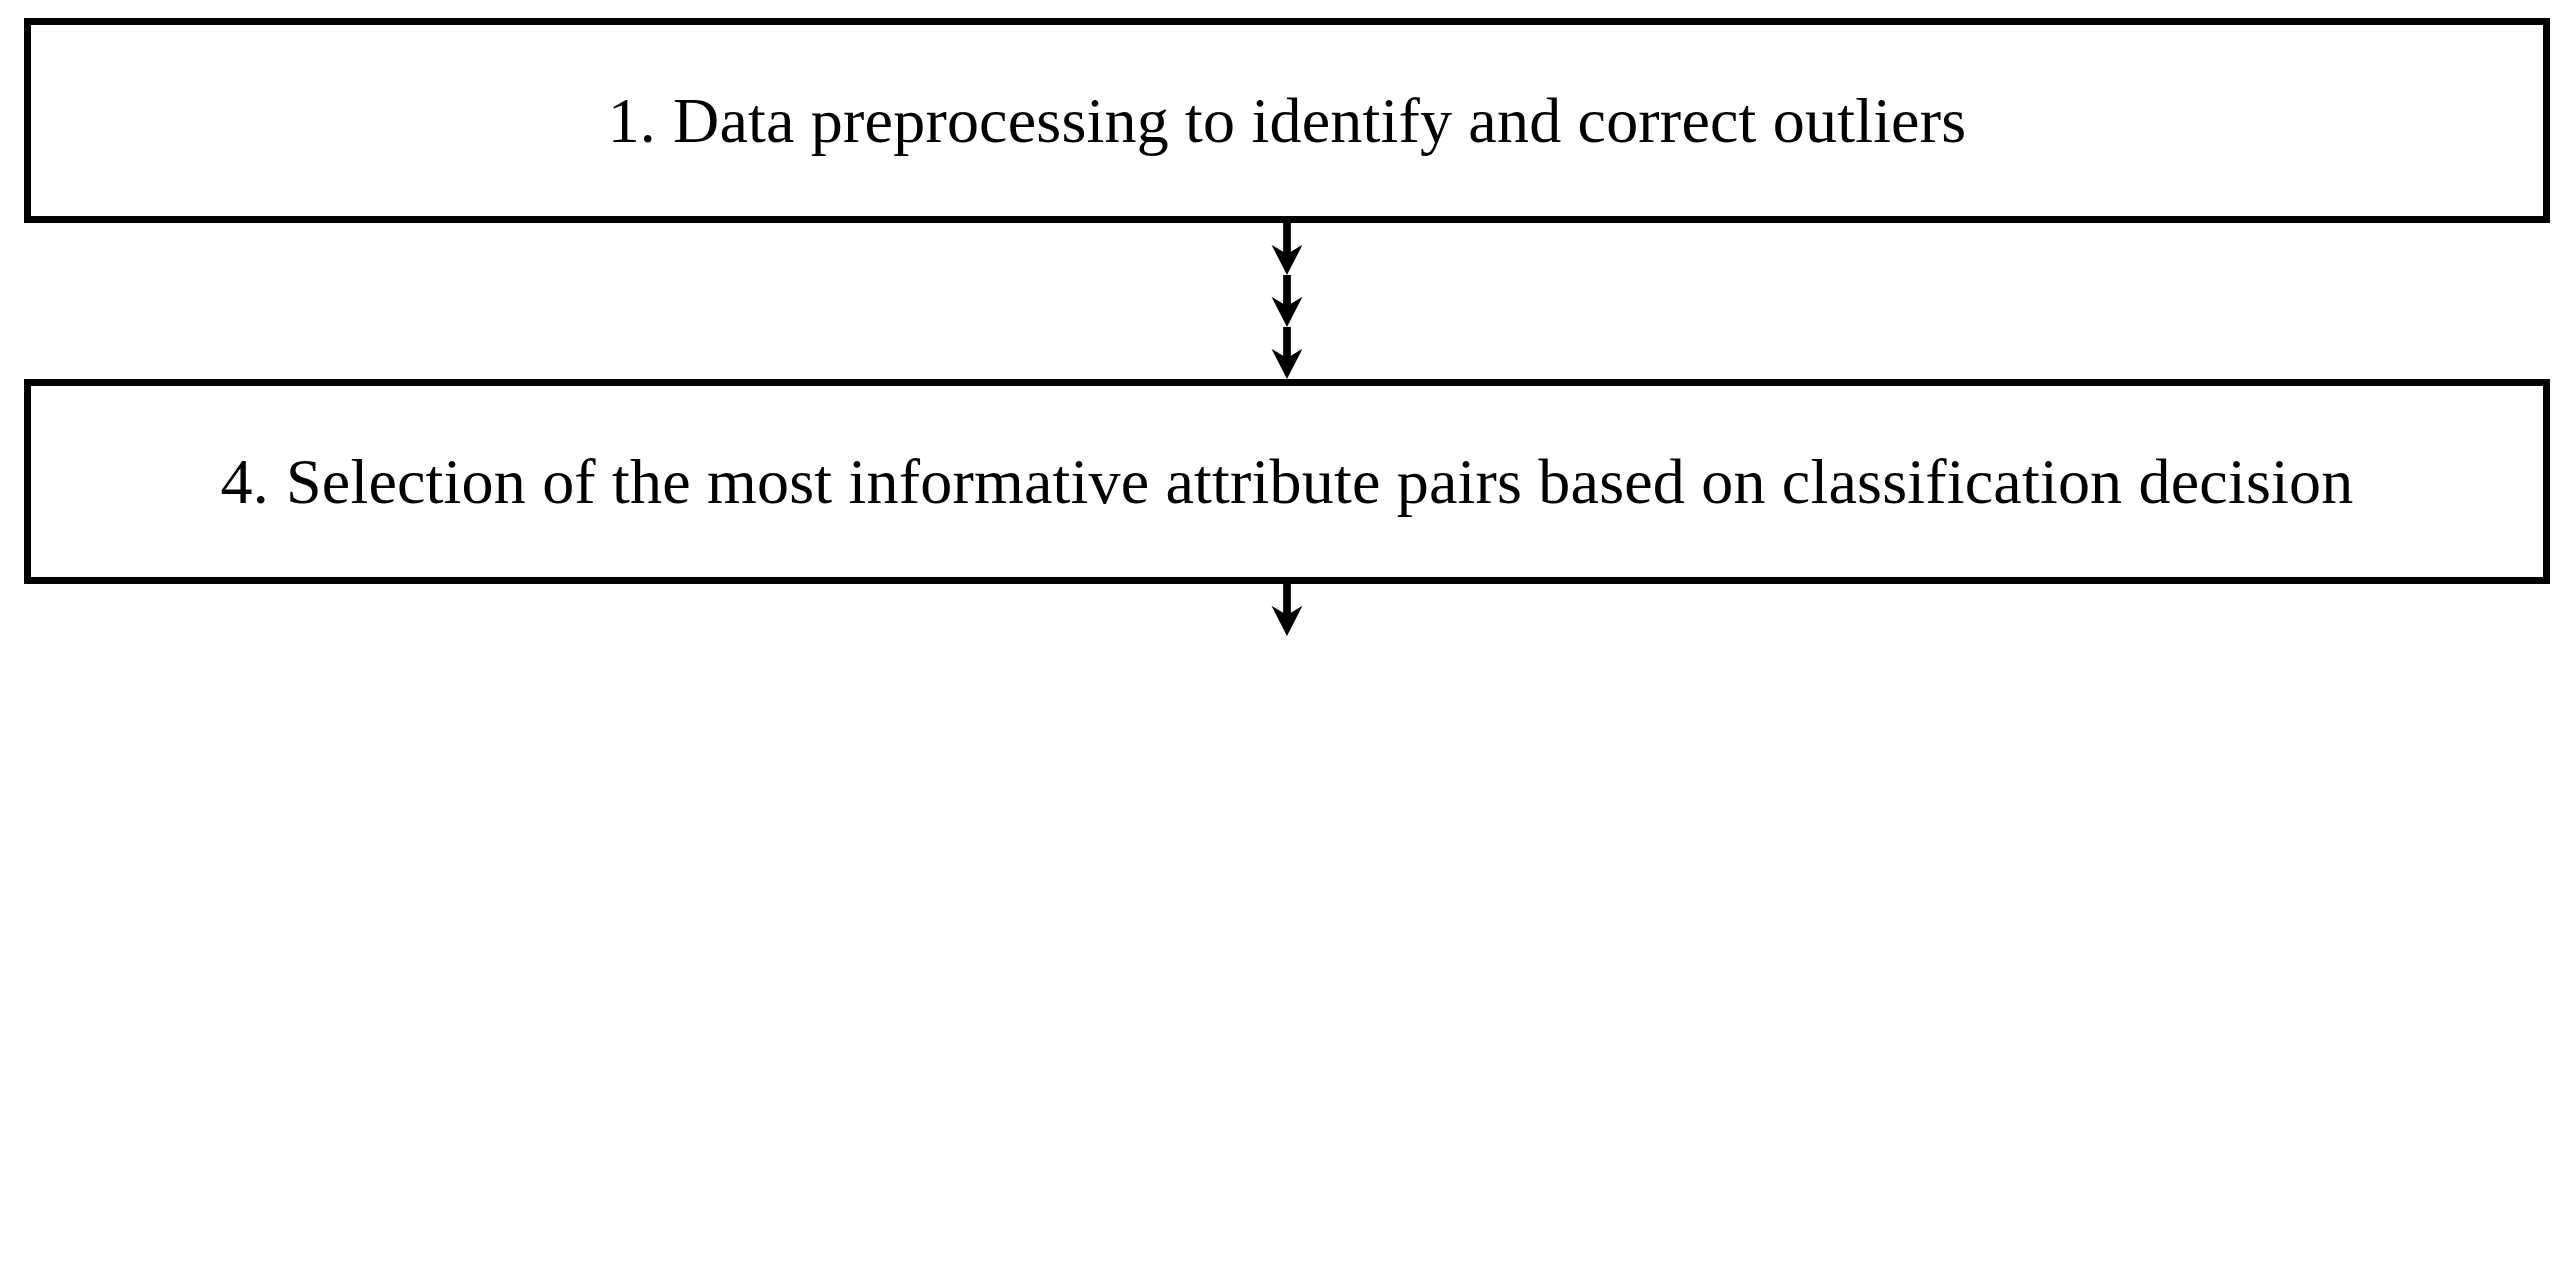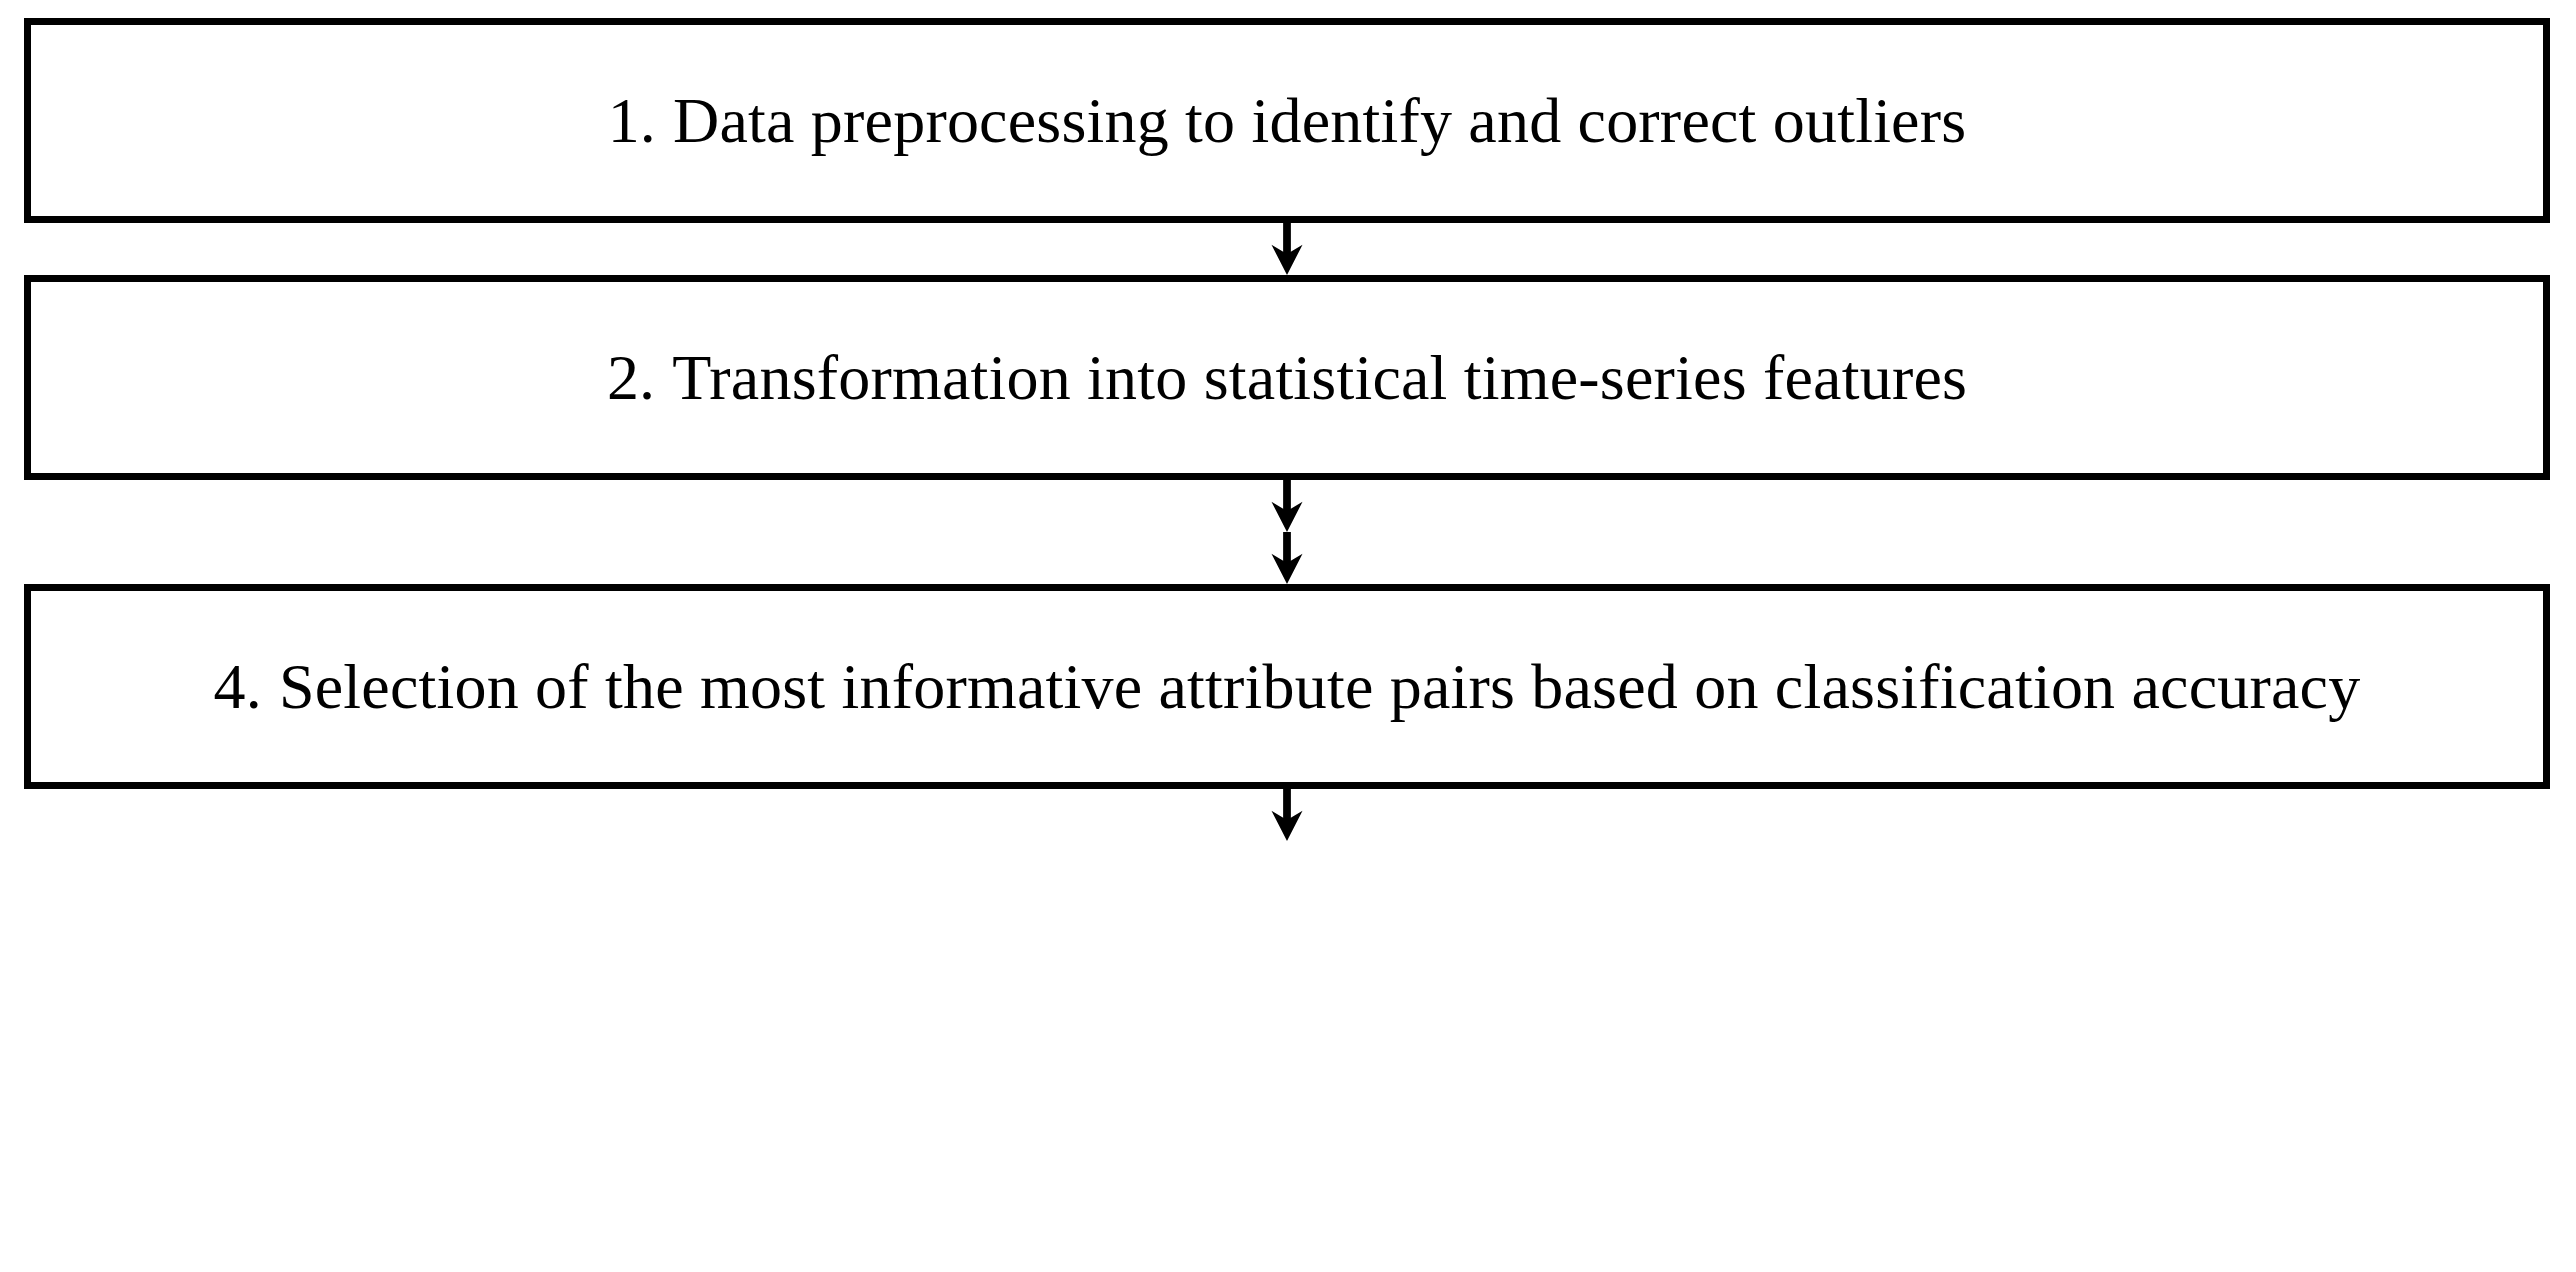--- a/index.html
+++ b/index.html
@@ -80,44 +80,39 @@
       </span>
     </div>
 
     <div class="arrow-gap">
       <svg class="arrow-svg" viewBox="0 0 60 67" xmlns="http://www.w3.org/2000/svg">
         <rect x="25" y="0" width="10" height="46" fill="#000000"></rect>
         <path d="M 30 67 L 10 28 L 30 40 L 50 28 Z" fill="#000000"></path>
       </svg>
     </div>
 
-    <div class="step-box">
-      <span class="step-label" style="font-size: 64px;">
-        <span class="step-num">2.</span><span>Transformation into statistical time-series features</span>
-      </span>
-    </div>
 
     <div class="arrow-gap">
       <svg class="arrow-svg" viewBox="0 0 60 67" xmlns="http://www.w3.org/2000/svg">
         <rect x="25" y="0" width="10" height="46" fill="#000000"></rect>
         <path d="M 30 67 L 10 28 L 30 40 L 50 28 Z" fill="#000000"></path>
       </svg>
     </div>
 
 
     <div class="arrow-gap">
       <svg class="arrow-svg" viewBox="0 0 60 67" xmlns="http://www.w3.org/2000/svg">
         <rect x="25" y="0" width="10" height="46" fill="#000000"></rect>
         <path d="M 30 67 L 10 28 L 30 40 L 50 28 Z" fill="#000000"></path>
       </svg>
     </div>
 
     <div class="step-box wide">
       <span class="step-label" style="font-size: 64px;">
-        <span class="step-num">4.</span><span>Selection of the most informative attribute pairs based on classification accuracy</span>
+        <span class="step-num">4.</span><span>Selection of the most informative attribute pairs based on classification decision</span>
       </span>
     </div>
 
     <div class="arrow-gap">
       <svg class="arrow-svg" viewBox="0 0 60 67" xmlns="http://www.w3.org/2000/svg">
         <rect x="25" y="0" width="10" height="46" fill="#000000"></rect>
         <path d="M 30 67 L 10 28 L 30 40 L 50 28 Z" fill="#000000"></path>
       </svg>
     </div>
 

